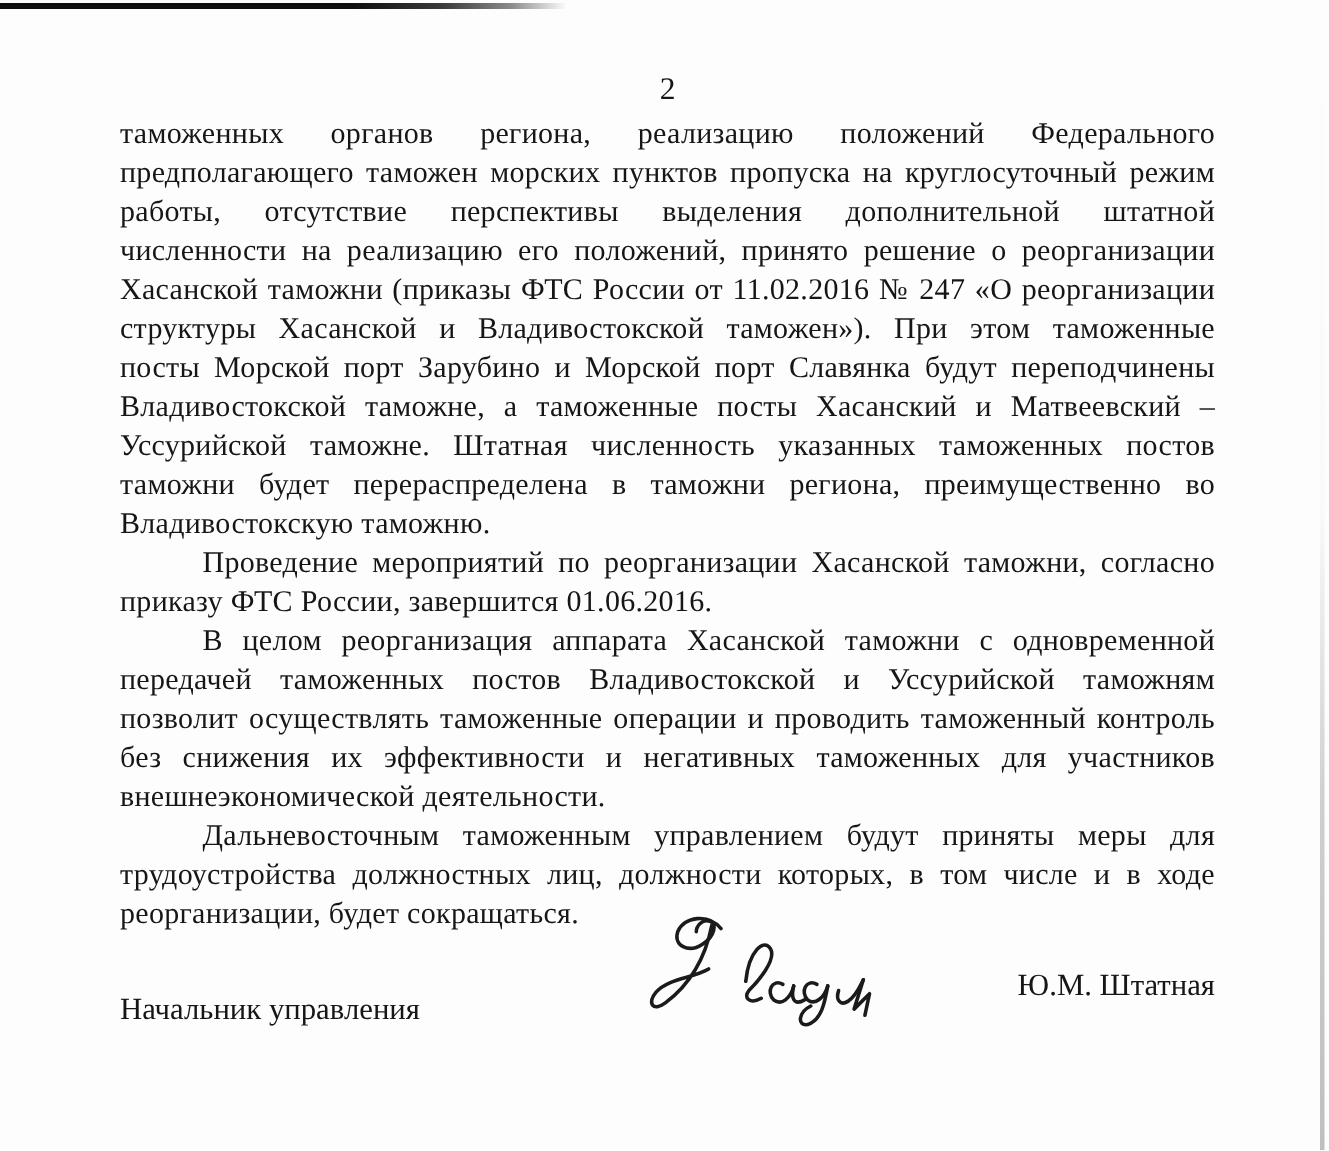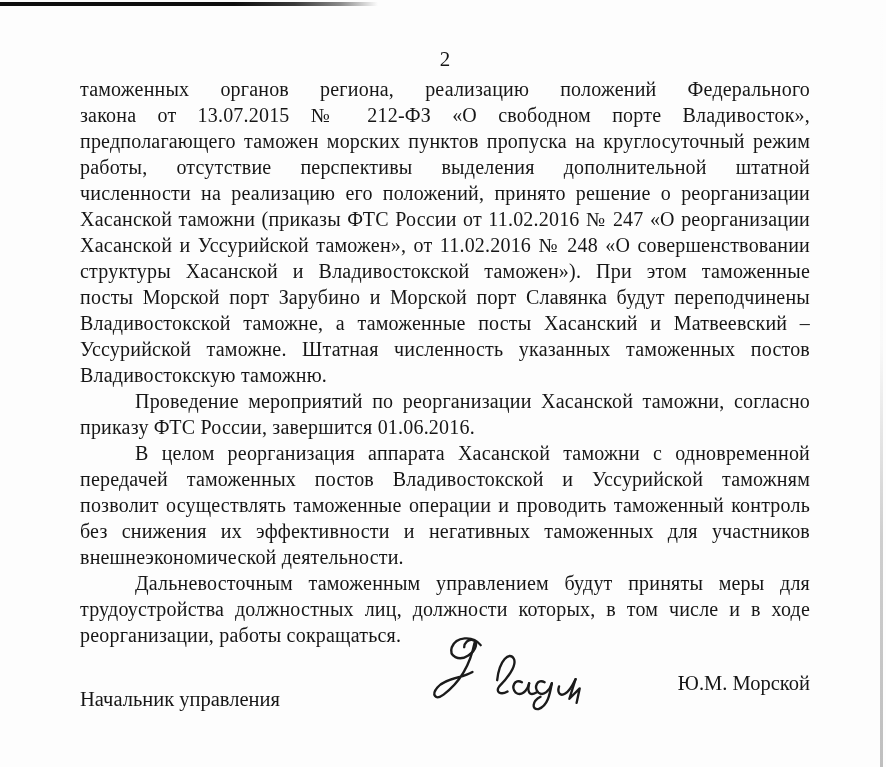--- a/index.html
+++ b/index.html
@@ -90,55 +90,54 @@
 <body>
 
 <div class="page">
   <div class="scan-line-top"></div>
   <div class="scan-edge-right"></div>
 
   <div class="content">
     <div class="page-number">2</div>
 
     <div class="line j">таможенных органов региона, реализацию положений Федерального</div>
-    <div class="line j">закона от 13.07.2015 № 212-ФЗ «О свободном порте Владивосток»,</div>
     <div class="line j">предполагающего таможен морских пунктов пропуска на круглосуточный режим</div>
     <div class="line j">работы, отсутствие перспективы выделения дополнительной штатной</div>
     <div class="line j">численности на реализацию его положений, принято решение о реорганизации</div>
     <div class="line j">Хасанской таможни (приказы ФТС России от 11.02.2016 № 247 «О реорганизации</div>
-    <div class="line j">Хасанской и Уссурийской таможен», от 11.02.2016 № 248 «О совершенствовании</div>
     <div class="line j">структуры Хасанской и Владивостокской таможен»). При этом таможенные</div>
     <div class="line j">посты Морской порт Зарубино и Морской порт Славянка будут переподчинены</div>
     <div class="line j">Владивостокской таможне, а таможенные посты Хасанский и Матвеевский –</div>
     <div class="line j">Уссурийской таможне. Штатная численность указанных таможенных постов</div>
+    <div class="line j">таможни будет перераспределена в таможни региона, преимущественно во</div>
     <div class="line">Владивостокскую таможню.</div>
     <div class="line j ind">Проведение мероприятий по реорганизации Хасанской таможни, согласно</div>
     <div class="line">приказу ФТС России, завершится 01.06.2016.</div>
     <div class="line j ind">В целом реорганизация аппарата Хасанской таможни с одновременной</div>
     <div class="line j">передачей таможенных постов Владивостокской и Уссурийской таможням</div>
     <div class="line j">позволит осуществлять таможенные операции и проводить таможенный контроль</div>
     <div class="line j">без снижения их эффективности и негативных таможенных для участников</div>
     <div class="line">внешнеэкономической деятельности.</div>
     <div class="line j ind">Дальневосточным таможенным управлением будут приняты меры для</div>
     <div class="line j">трудоустройства должностных лиц, должности которых, в том числе и в ходе</div>
-    <div class="line">реорганизации, работы сокращаться.</div>
+    <div class="line">реорганизации, будет сокращаться.</div>
 
     <div class="sig-row">
       <span class="sig-title">Начальник управления</span>
 
       <span class="sig-scribble">
         <svg viewBox="0 0 160 80" fill="none" stroke="#1b1b1b" stroke-width="2.3" stroke-linecap="round" stroke-linejoin="round">
           <path d="M54,12 C46,2 30,4 26,14 C23,23 33,28 42,22 C50,17 52,8 46,7 C42,6 38,10 38,14"></path>
           <path d="M48,10 C44,30 34,48 18,60 C10,66 6,60 12,53 C20,44 36,44 46,38"></path>
           <path d="M70,46 C72,26 82,18 86,25 C90,32 78,46 72,52 C68,57 73,61 80,57"></path>
           <path d="M94,48 C87,44 83,53 88,58 C93,62 99,57 101,49"></path>
           <path d="M101,49 C99,57 101,62 108,58"></path>
           <path d="M116,48 C109,44 105,53 110,58 C115,62 121,56 123,49"></path>
           <path d="M123,49 C121,60 119,71 110,74 C103,75 104,66 112,62"></path>
           <path d="M130,52 C128,58 131,62 136,59 C141,56 144,49 146,45"></path>
           <path d="M146,45 L140,64 L150,54 L147,68"></path>
         </svg>
       </span>
 
-      <span class="sig-name">Ю.М. Морской</span>
+      <span class="sig-name">Ю.М. Штатная</span>
     </div>
   </div>
 </div>
 
 </body></html>

